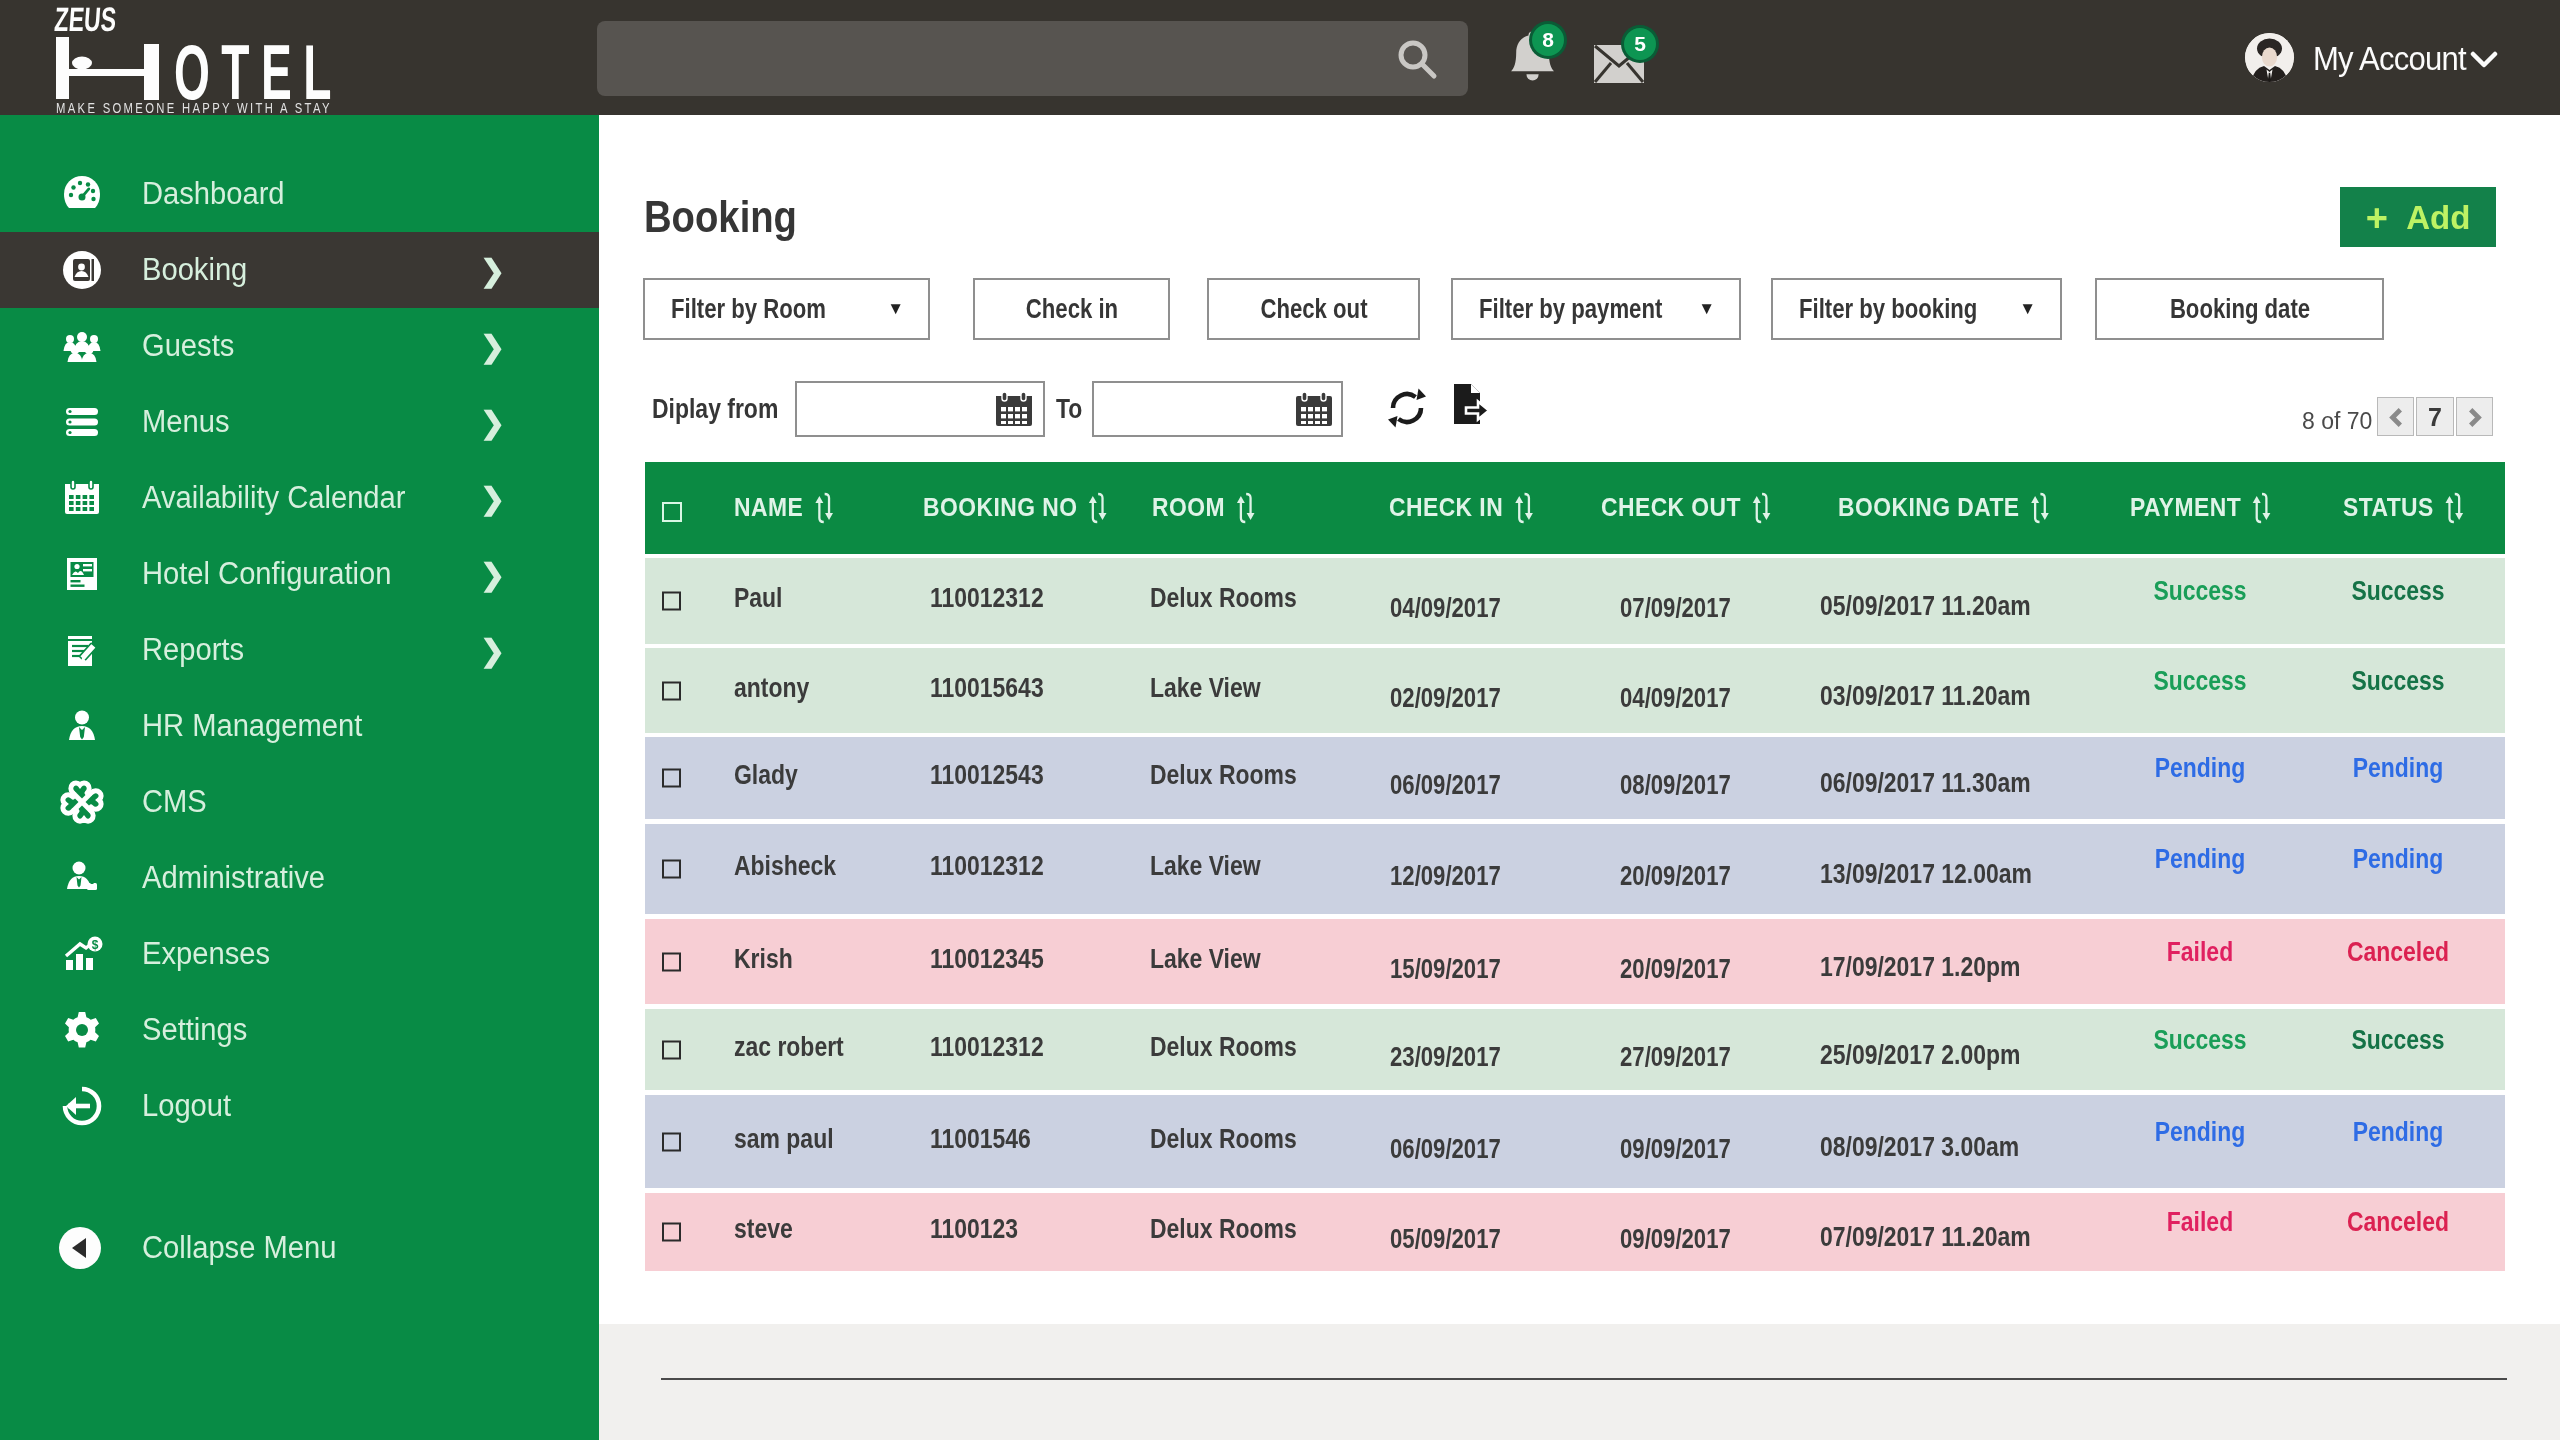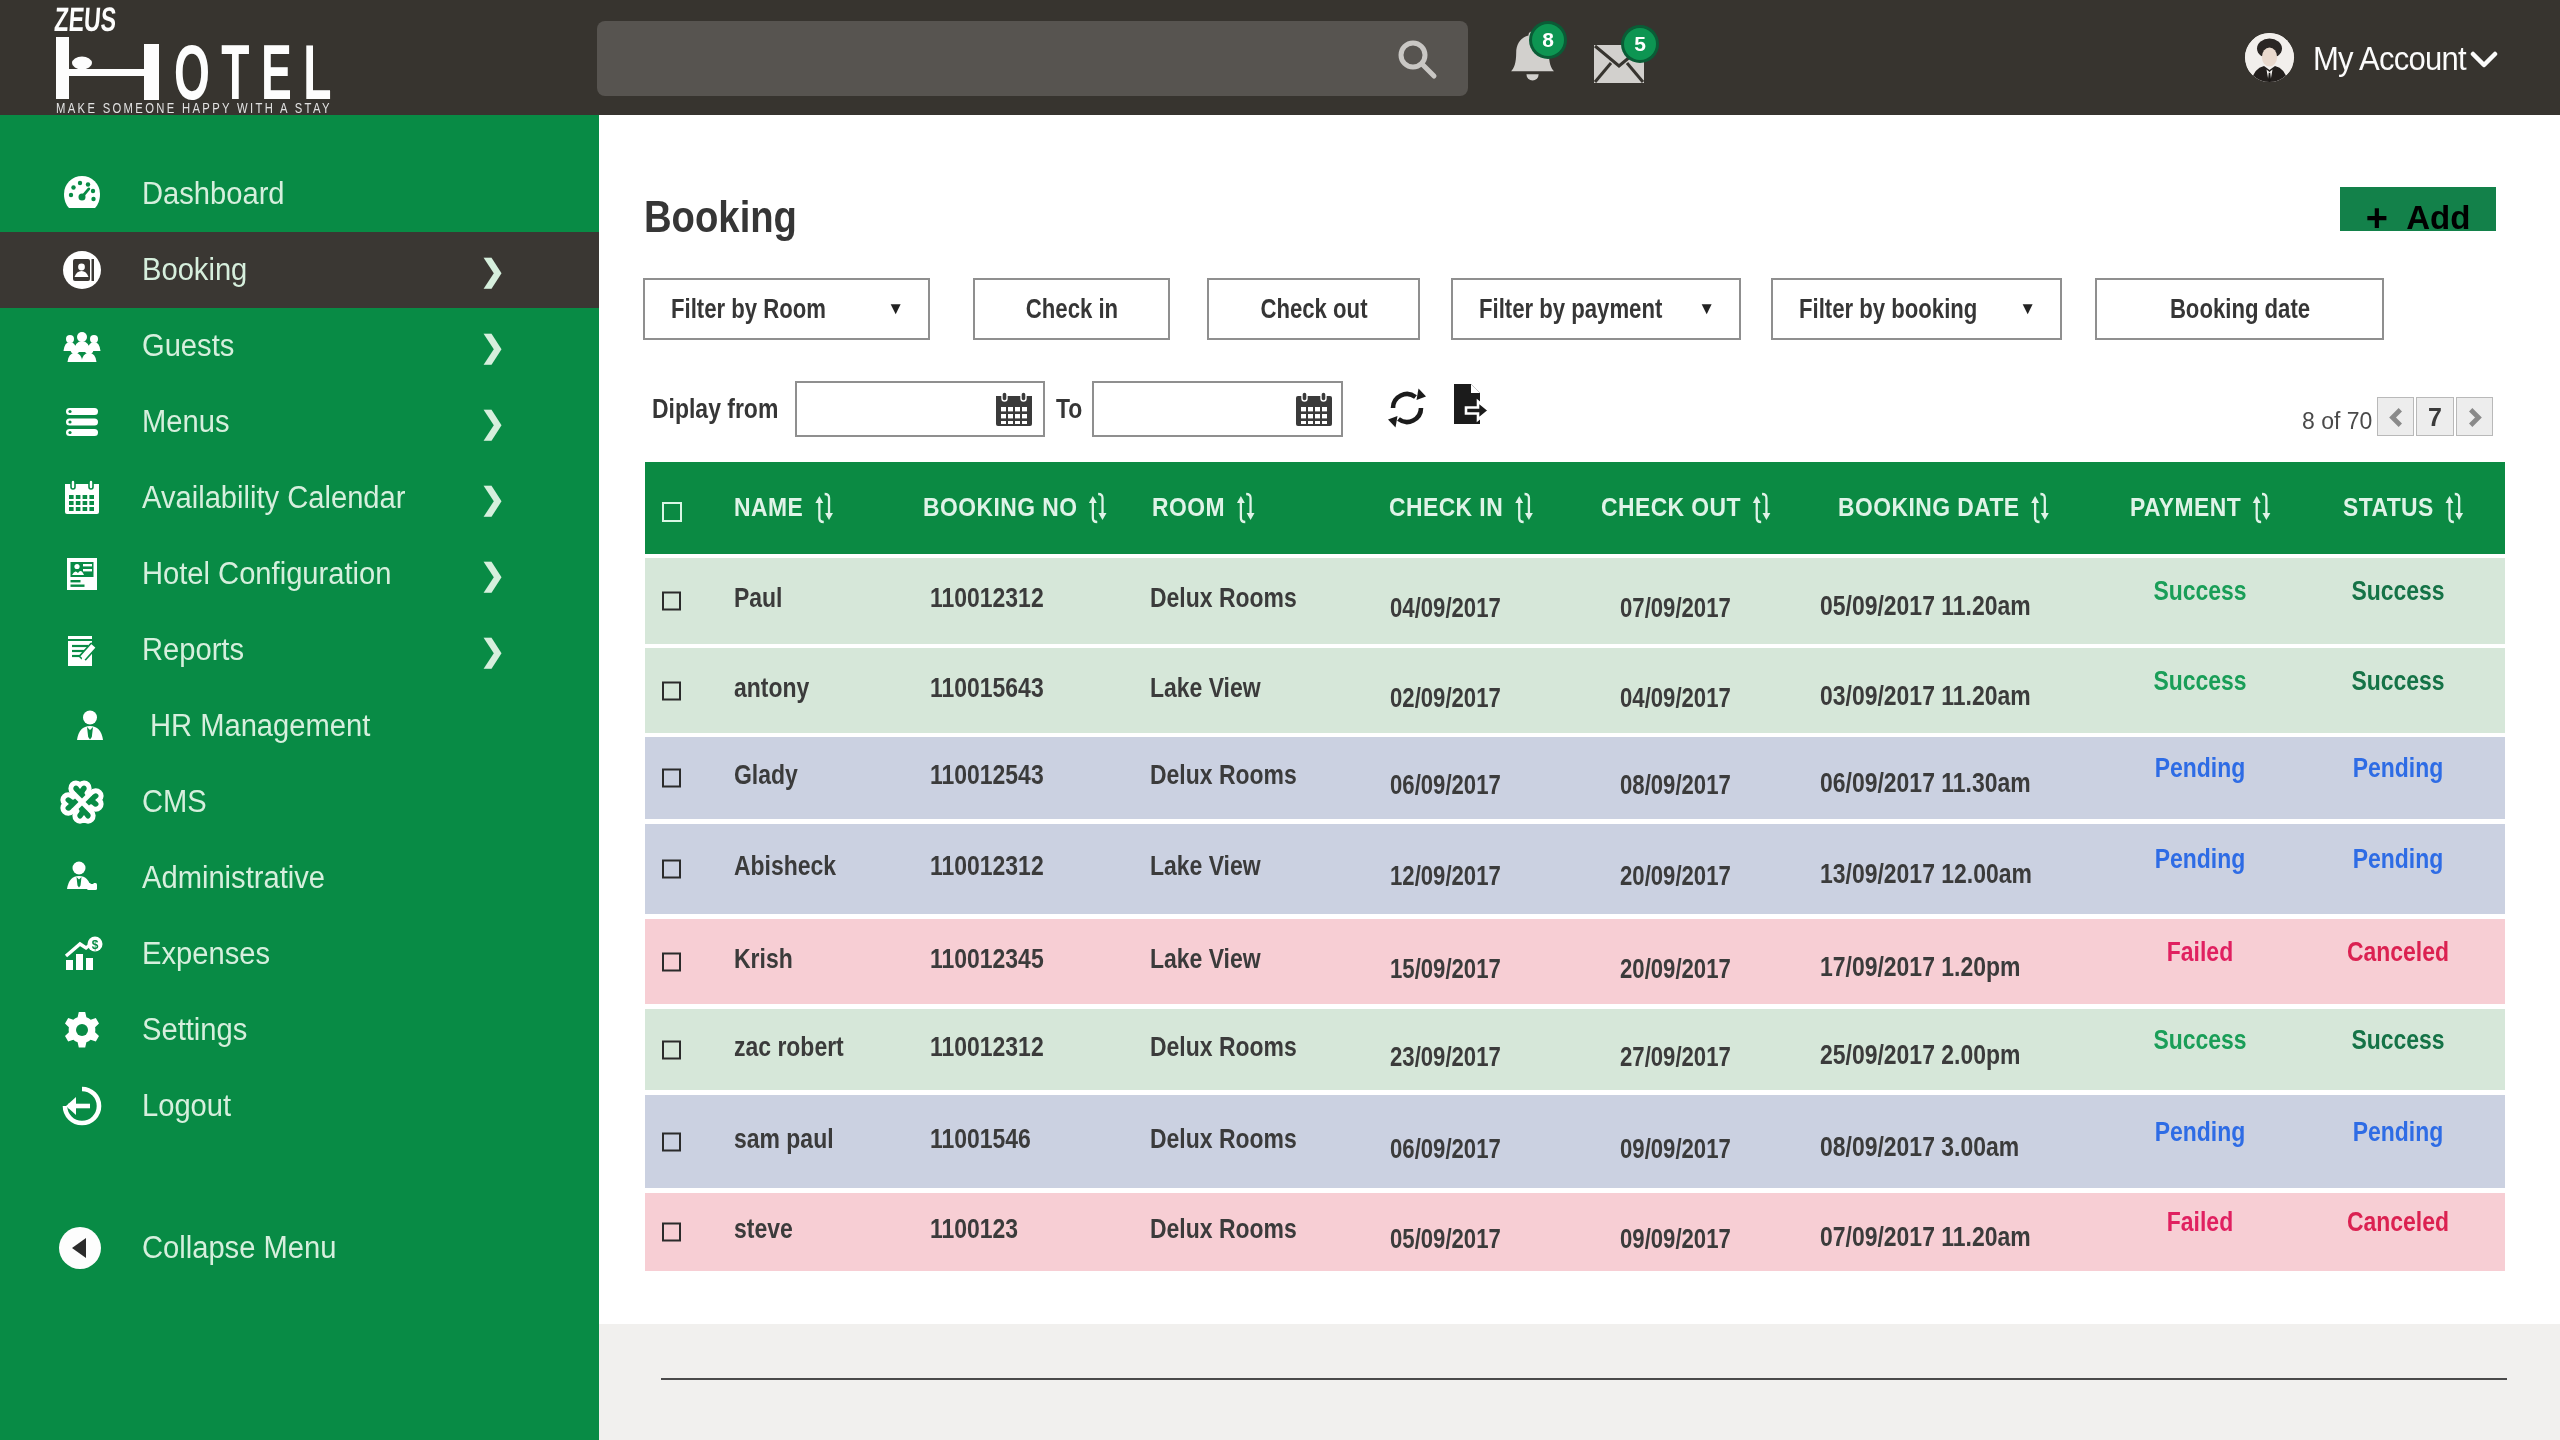--- a/index.html
+++ b/index.html
@@ -16,21 +16,21 @@
   #sidebar { position:absolute; left:0; top:115px; width:599px; height:1325px; background:#088b45; }
   .mitem { position:absolute; left:0; width:599px; height:76px; color:#d6efdd; font-size:31px; }
   .mitem .txt { position:absolute; left:142px; top:50%; transform:translateY(-50%) scaleX(0.94); transform-origin:left center; white-space:nowrap; }
   .mitem .ic  { position:absolute; left:60px; top:50%; transform:translateY(-50%); width:44px; height:44px; }
   .mitem .chev { position:absolute; left:480px; top:50%; transform:translateY(-50%); font-weight:bold; font-size:30px; }
   .mitem.active { background:#3a3733; }
 
   
   #content { position:absolute; left:599px; top:115px; width:1961px; height:1209px; background:#ffffff; }
   h1.title { position:absolute; left:45px; top:76px; font-size:45px; font-weight:bold; color:#363636; transform:scaleX(0.85); transform-origin:left center; }
-  #addbtn { position:absolute; left:1741px; top:72px; width:156px; height:44px; background:#13814a; color:#000000; font-weight:bold; font-size:33px; text-align:center; line-height:61px; }
+  #addbtn { position:absolute; left:1741px; top:72px; width:156px; height:60px; background:#13814a; color:#bef264; font-weight:bold; font-size:33px; text-align:center; line-height:61px; }
   .fbox { position:absolute; top:163px; height:62px; border:2px solid #8f8f8f; background:#fff; color:#363636; font-weight:bold; font-size:27px; }
   .fbox .lbl { position:absolute; left:26px; top:50%; transform:translateY(-50%) scaleX(0.82); transform-origin:left center; white-space:nowrap; }
   .fbox .arr { position:absolute; right:24px; top:50%; transform:translateY(-50%); font-size:17px; color:#222; }
   .fbox.center .lbl { left:50%; transform:translate(-50%,-50%) scaleX(0.82); transform-origin:center center; }
 
   .dlabel { position:absolute; font-weight:bold; font-size:28px; color:#363636; transform:scaleX(0.82); transform-origin:left center; white-space:nowrap; }
   .dinput { position:absolute; top:266px; width:250px; height:56px; border:2px solid #8f8f8f; background:#fff; }
 
   
   #tbl { position:absolute; left:46px; top:0px; width:1860px; }
@@ -229,21 +229,21 @@
       </g>
       <g>
         <rect x="24" y="16" width="7" height="18" rx="1" transform="rotate(42 29 25)" fill="#fff" stroke="#088b45" stroke-width="1.6"></rect>
         <path d="M20.5 35 l6 -1.5 l-4.2 -4.2 z" fill="#fff"></path>
       </g>
     </svg>
     <span class="txt">Reports</span>
       <span class="chev">❯</span>
   </div>
 
-  <div class="mitem" style="top:573px;margin-left:8px;">
+  <div class="mitem" style="top:573px;">
     <svg class="ic" viewBox="0 0 44 44">
         <g fill="#fff">
       <circle cx="22" cy="13.5" r="7"></circle>
       <path d="M9 36 q2-14 13-14 q11 0 13 14 z"></path>
       <path d="M19 23 l3 3 l3-3 l-1.2 10 l-1.8 2.4 l-1.8-2.4 z" fill="#088b45"></path>
     </g>
       </svg>
     <span class="txt">HR Management</span>
   </div>
 

